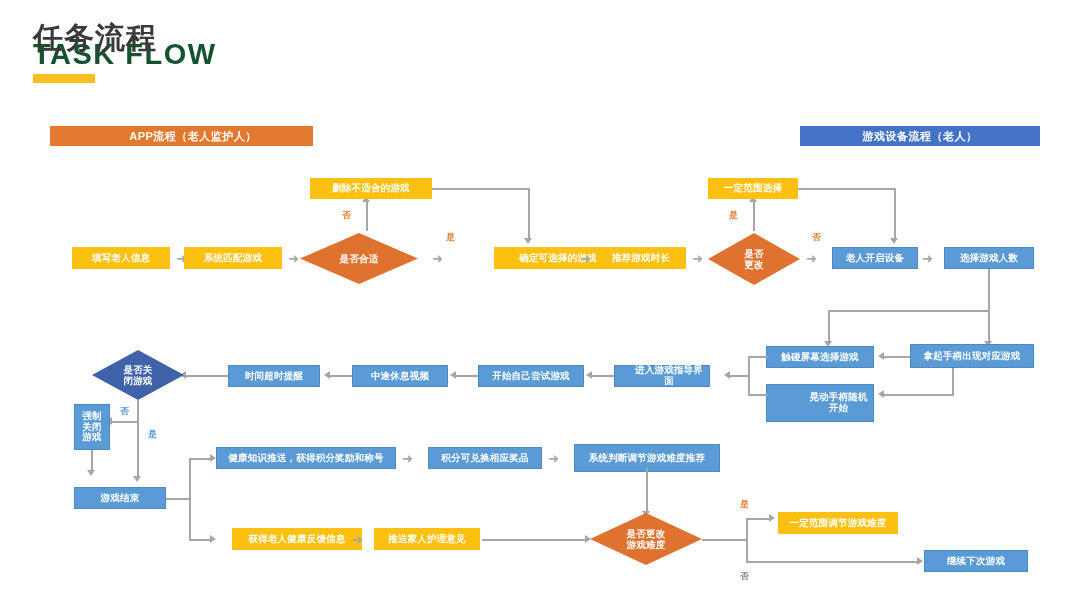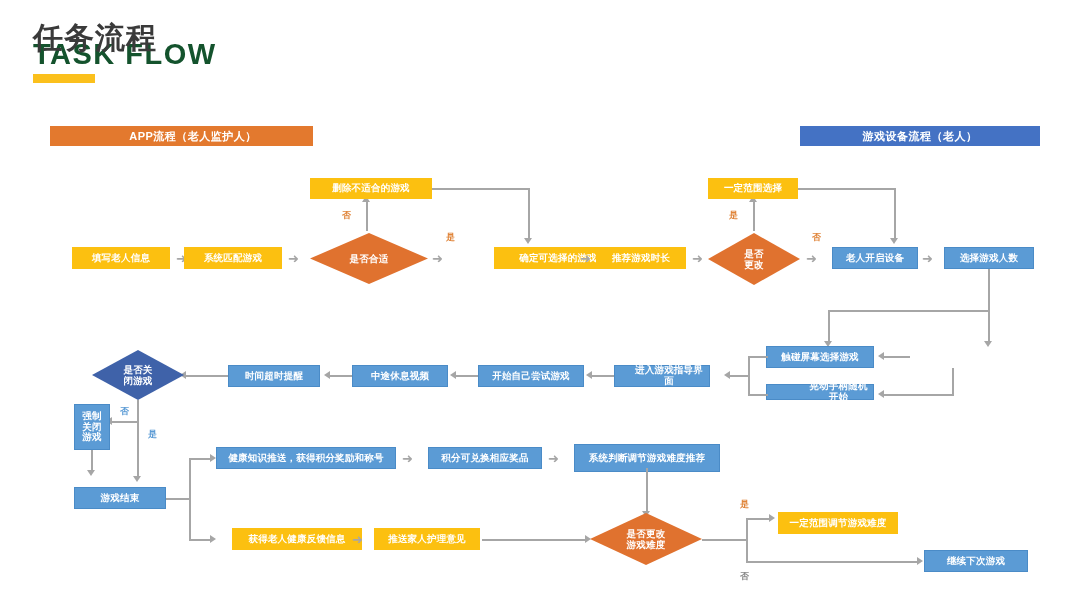--- a/index.html
+++ b/index.html
@@ -93,21 +93,21 @@
 
   <div class="banner orange" style="left:50px;top:126px;width:240px;padding-left:23px;">APP流程（老人监护人）</div>
   <div class="banner blue" style="left:800px;top:126px;width:240px;">游戏设备流程（老人）</div>
 
   <div class="node yellow" style="left:72px;top:247px;width:98px;height:22px;">填写老人信息</div>
   <div class="garrow" style="left:176px;top:252px;">➜</div>
 
   <div class="node yellow" style="left:184px;top:247px;width:98px;height:22px;">系统匹配游戏</div>
   <div class="garrow" style="left:288px;top:252px;">➜</div>
 
-  <div class="diamond orange" style="left:310px;top:233px;width:118px;height:51px;text-align:right;">是否合适</div>
+  <div class="diamond orange" style="left:300px;top:233px;width:118px;height:51px;text-align:right;">是否合适</div>
   <div class="garrow" style="left:432px;top:252px;">➜</div>
 
   <div class="ln v" style="left:366px;top:201px;height:30px;"></div>
   <div class="arw u" style="left:362px;top:196px;"></div>
   <div class="elab o" style="left:342px;top:211px;">否</div>
 
   <div class="node yellow" style="left:310px;top:178px;width:122px;height:21px;">删除不适合的游戏</div>
 
   <div class="ln h" style="left:432px;top:188px;width:98px;"></div>
   <div class="ln v" style="left:528px;top:188px;height:52px;"></div>
@@ -144,24 +144,25 @@
 
   <div class="node blue" style="left:944px;top:247px;width:90px;height:22px;">选择游戏人数</div>
 
   <div class="ln v" style="left:988px;top:269px;height:42px;"></div>
   <div class="ln h" style="left:828px;top:310px;width:162px;"></div>
   <div class="ln v" style="left:828px;top:310px;height:33px;"></div>
   <div class="arw d" style="left:824px;top:341px;"></div>
   <div class="ln v" style="left:988px;top:310px;height:33px;"></div>
   <div class="arw d" style="left:984px;top:341px;"></div>
 
+  <div class="node blue" style="left:910px;top:344px;width:124px;height:24px;">拿起手柄出现对应游戏</div>
 
   <div class="node blue" style="left:766px;top:346px;width:108px;height:22px;">触碰屏幕选择游戏</div>
 
-  <div class="node blue" style="left:766px;top:384px;width:108px;height:16px;padding-left:40px;">晃动手柄随机开始</div>
+  <div class="node blue" style="left:766px;top:384px;width:108px;height:38px;padding-left:40px;">晃动手柄随机开始</div>
 
   <div class="ln h" style="left:884px;top:356px;width:26px;"></div>
   <div class="arw l" style="left:878px;top:352px;"></div>
 
   <div class="ln v" style="left:952px;top:368px;height:27px;"></div>
   <div class="ln h" style="left:884px;top:394px;width:70px;"></div>
   <div class="arw l" style="left:878px;top:390px;"></div>
 
   <div class="ln v" style="left:748px;top:356px;height:39px;"></div>
   <div class="ln h" style="left:748px;top:356px;width:20px;"></div>

